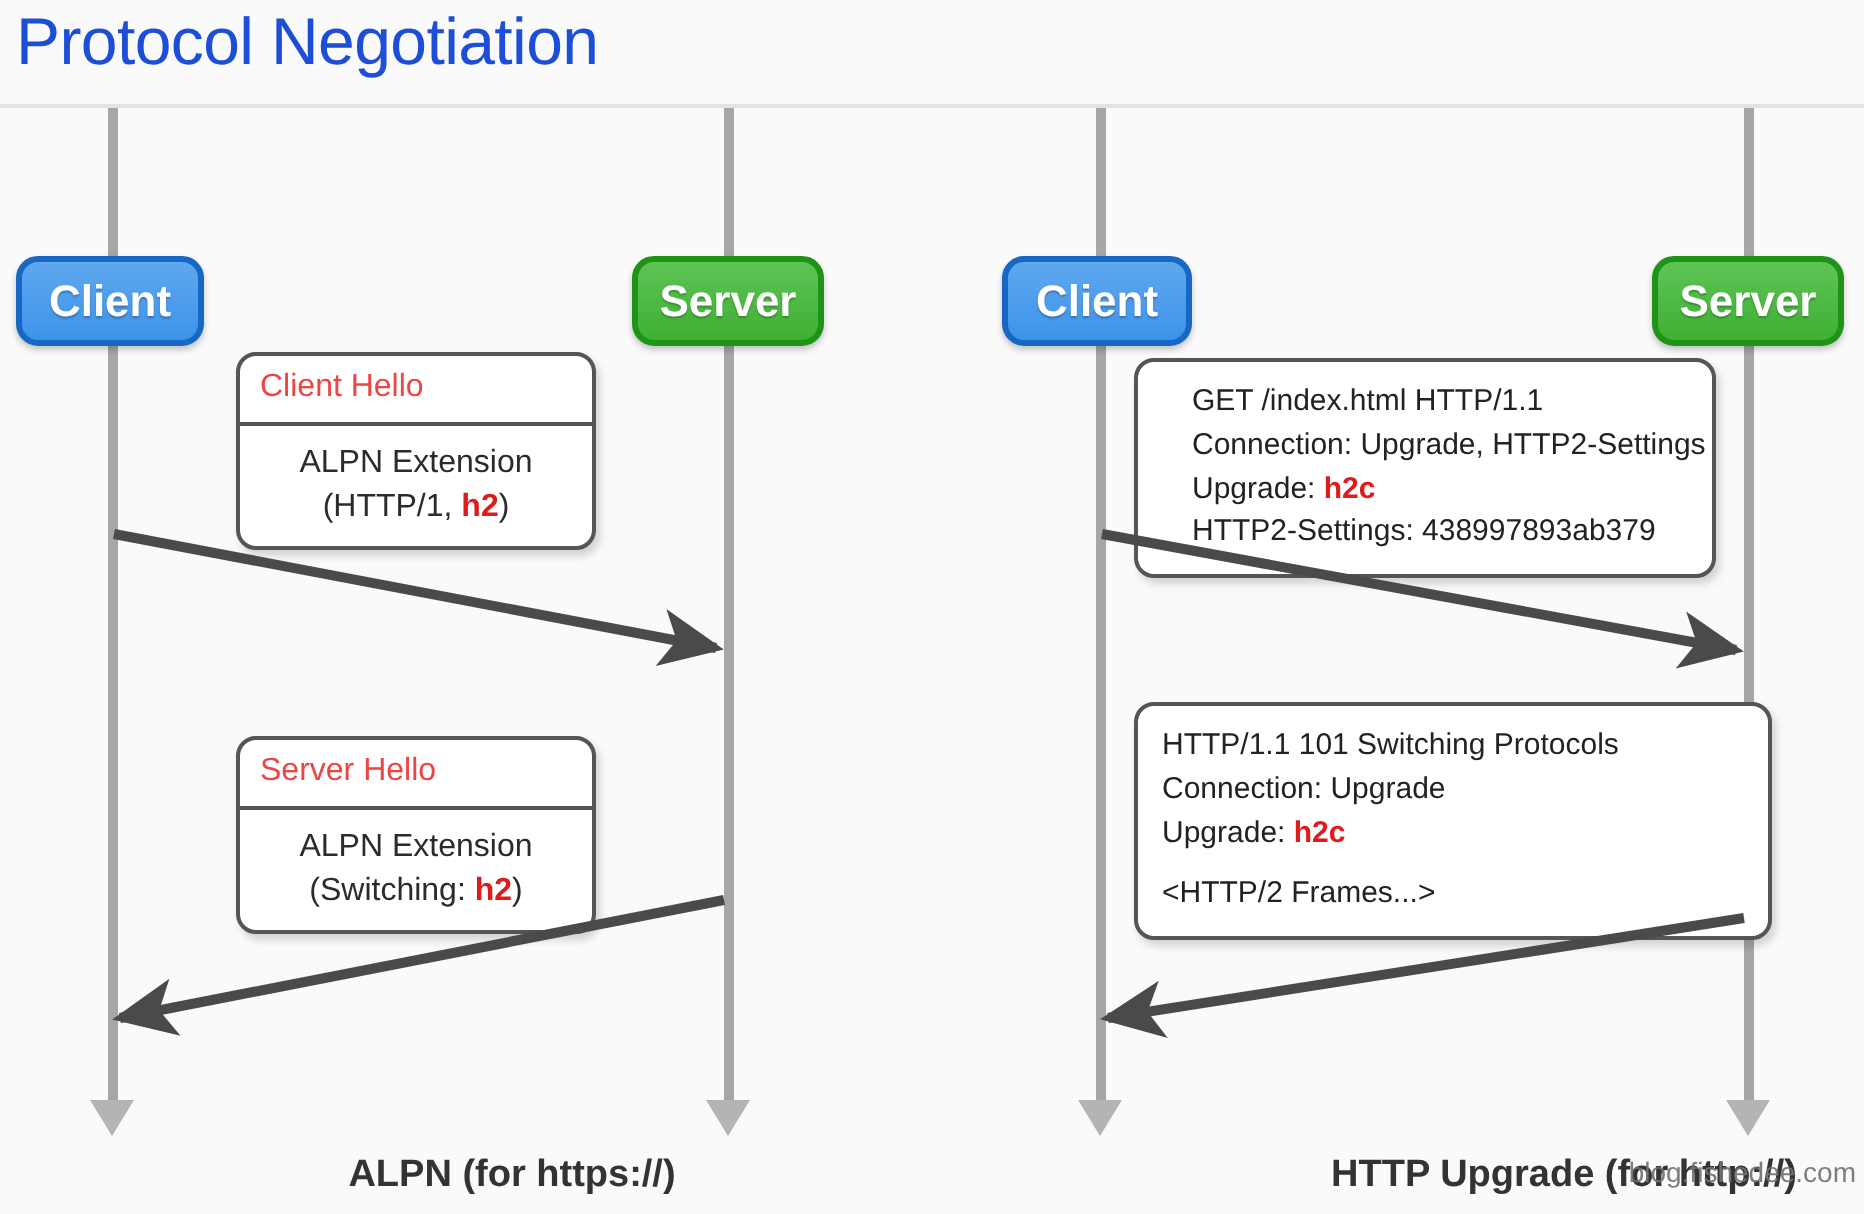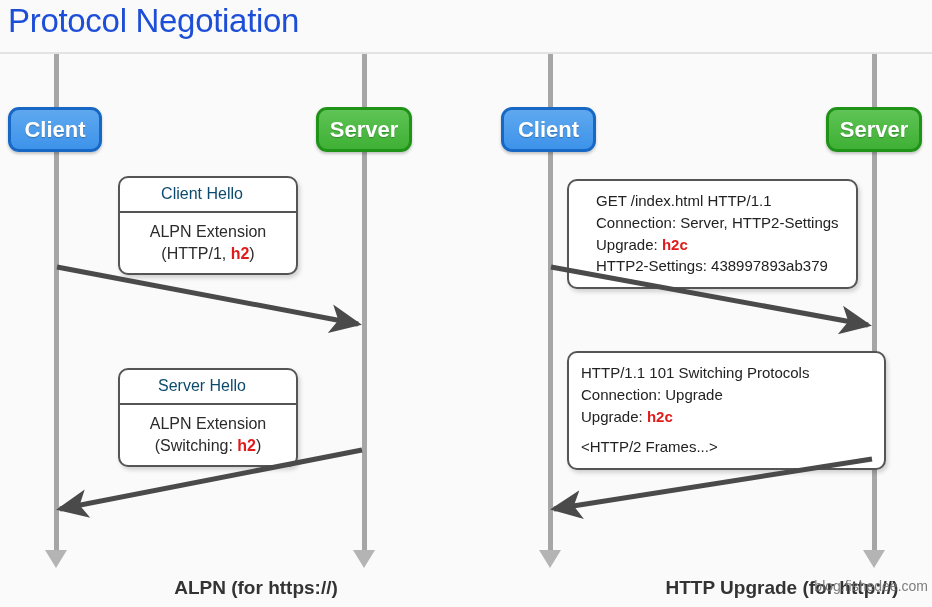--- a/index.html
+++ b/index.html
@@ -70,20 +70,21 @@
     border-radius: 11px;
     display: flex;
     align-items: center;
     justify-content: center;
     font-size: 22px;
     font-weight: bold;
     color: #ffffff;
     text-shadow: 0 1px 1px rgba(0,0,0,0.25);
     box-sizing: border-box;
     box-shadow: 0 2px 3px rgba(0,0,0,0.22);
+    margin-top: 21px;
   }
   .actor-client {
     background: linear-gradient(#5fa8ef, #3d93ea);
     border: 3px solid #1668c4;
   }
   .actor-server {
     background: linear-gradient(#5fc455, #3eb034);
     border: 3px solid #1f9218;
   }
 
@@ -91,23 +92,22 @@
   .msgbox {
     position: absolute;
     background: #ffffff;
     border: 2px solid #555555;
     border-radius: 10px;
     box-sizing: border-box;
     box-shadow: 2px 3px 4px rgba(0,0,0,0.16);
     overflow: hidden;
   }
   .msgbox-header {
-    text-align: center;
     font-size: 16px;
-    color: #0c4a6e;
+    color: #ef4444;
     padding: 7px 22px 8px 10px;
     border-bottom: 2px solid #555555;
     white-space: nowrap;
   }
   .msgbox-body {
     text-align: center;
     font-size: 16px;
     color: #2b2b2b;
     padding: 8px 10px 9px 10px;
     line-height: 1.35;
@@ -208,21 +208,21 @@
       <span>Client</span>
     </div>
 
     <div class="actor actor-server" style="left:360px; top:53px; width:96px;">
       <span>Server</span>
     </div>
 
     <div class="msgbox" style="left:101px; top:125px; width:291px;padding-left:15px;">
       <div class="msgbox-lines">
         <span>GET /index.html HTTP/1.1</span><br>
-        <span>Connection: Server, HTTP2-Settings</span><br>
+        <span>Connection: Upgrade, HTTP2-Settings</span><br>
         <span>Upgrade: </span><span class="hl">h2c</span><br>
         <span>HTTP2-Settings: 438997893ab379</span>
       </div>
     </div>
 
     <div class="msgbox" style="left:101px; top:297px; width:319px;">
       <div class="msgbox-lines">
         <span>HTTP/1.1 101 Switching Protocols</span><br>
         <span>Connection: Upgrade</span><br>
         <span>Upgrade: </span><span class="hl">h2c</span>

